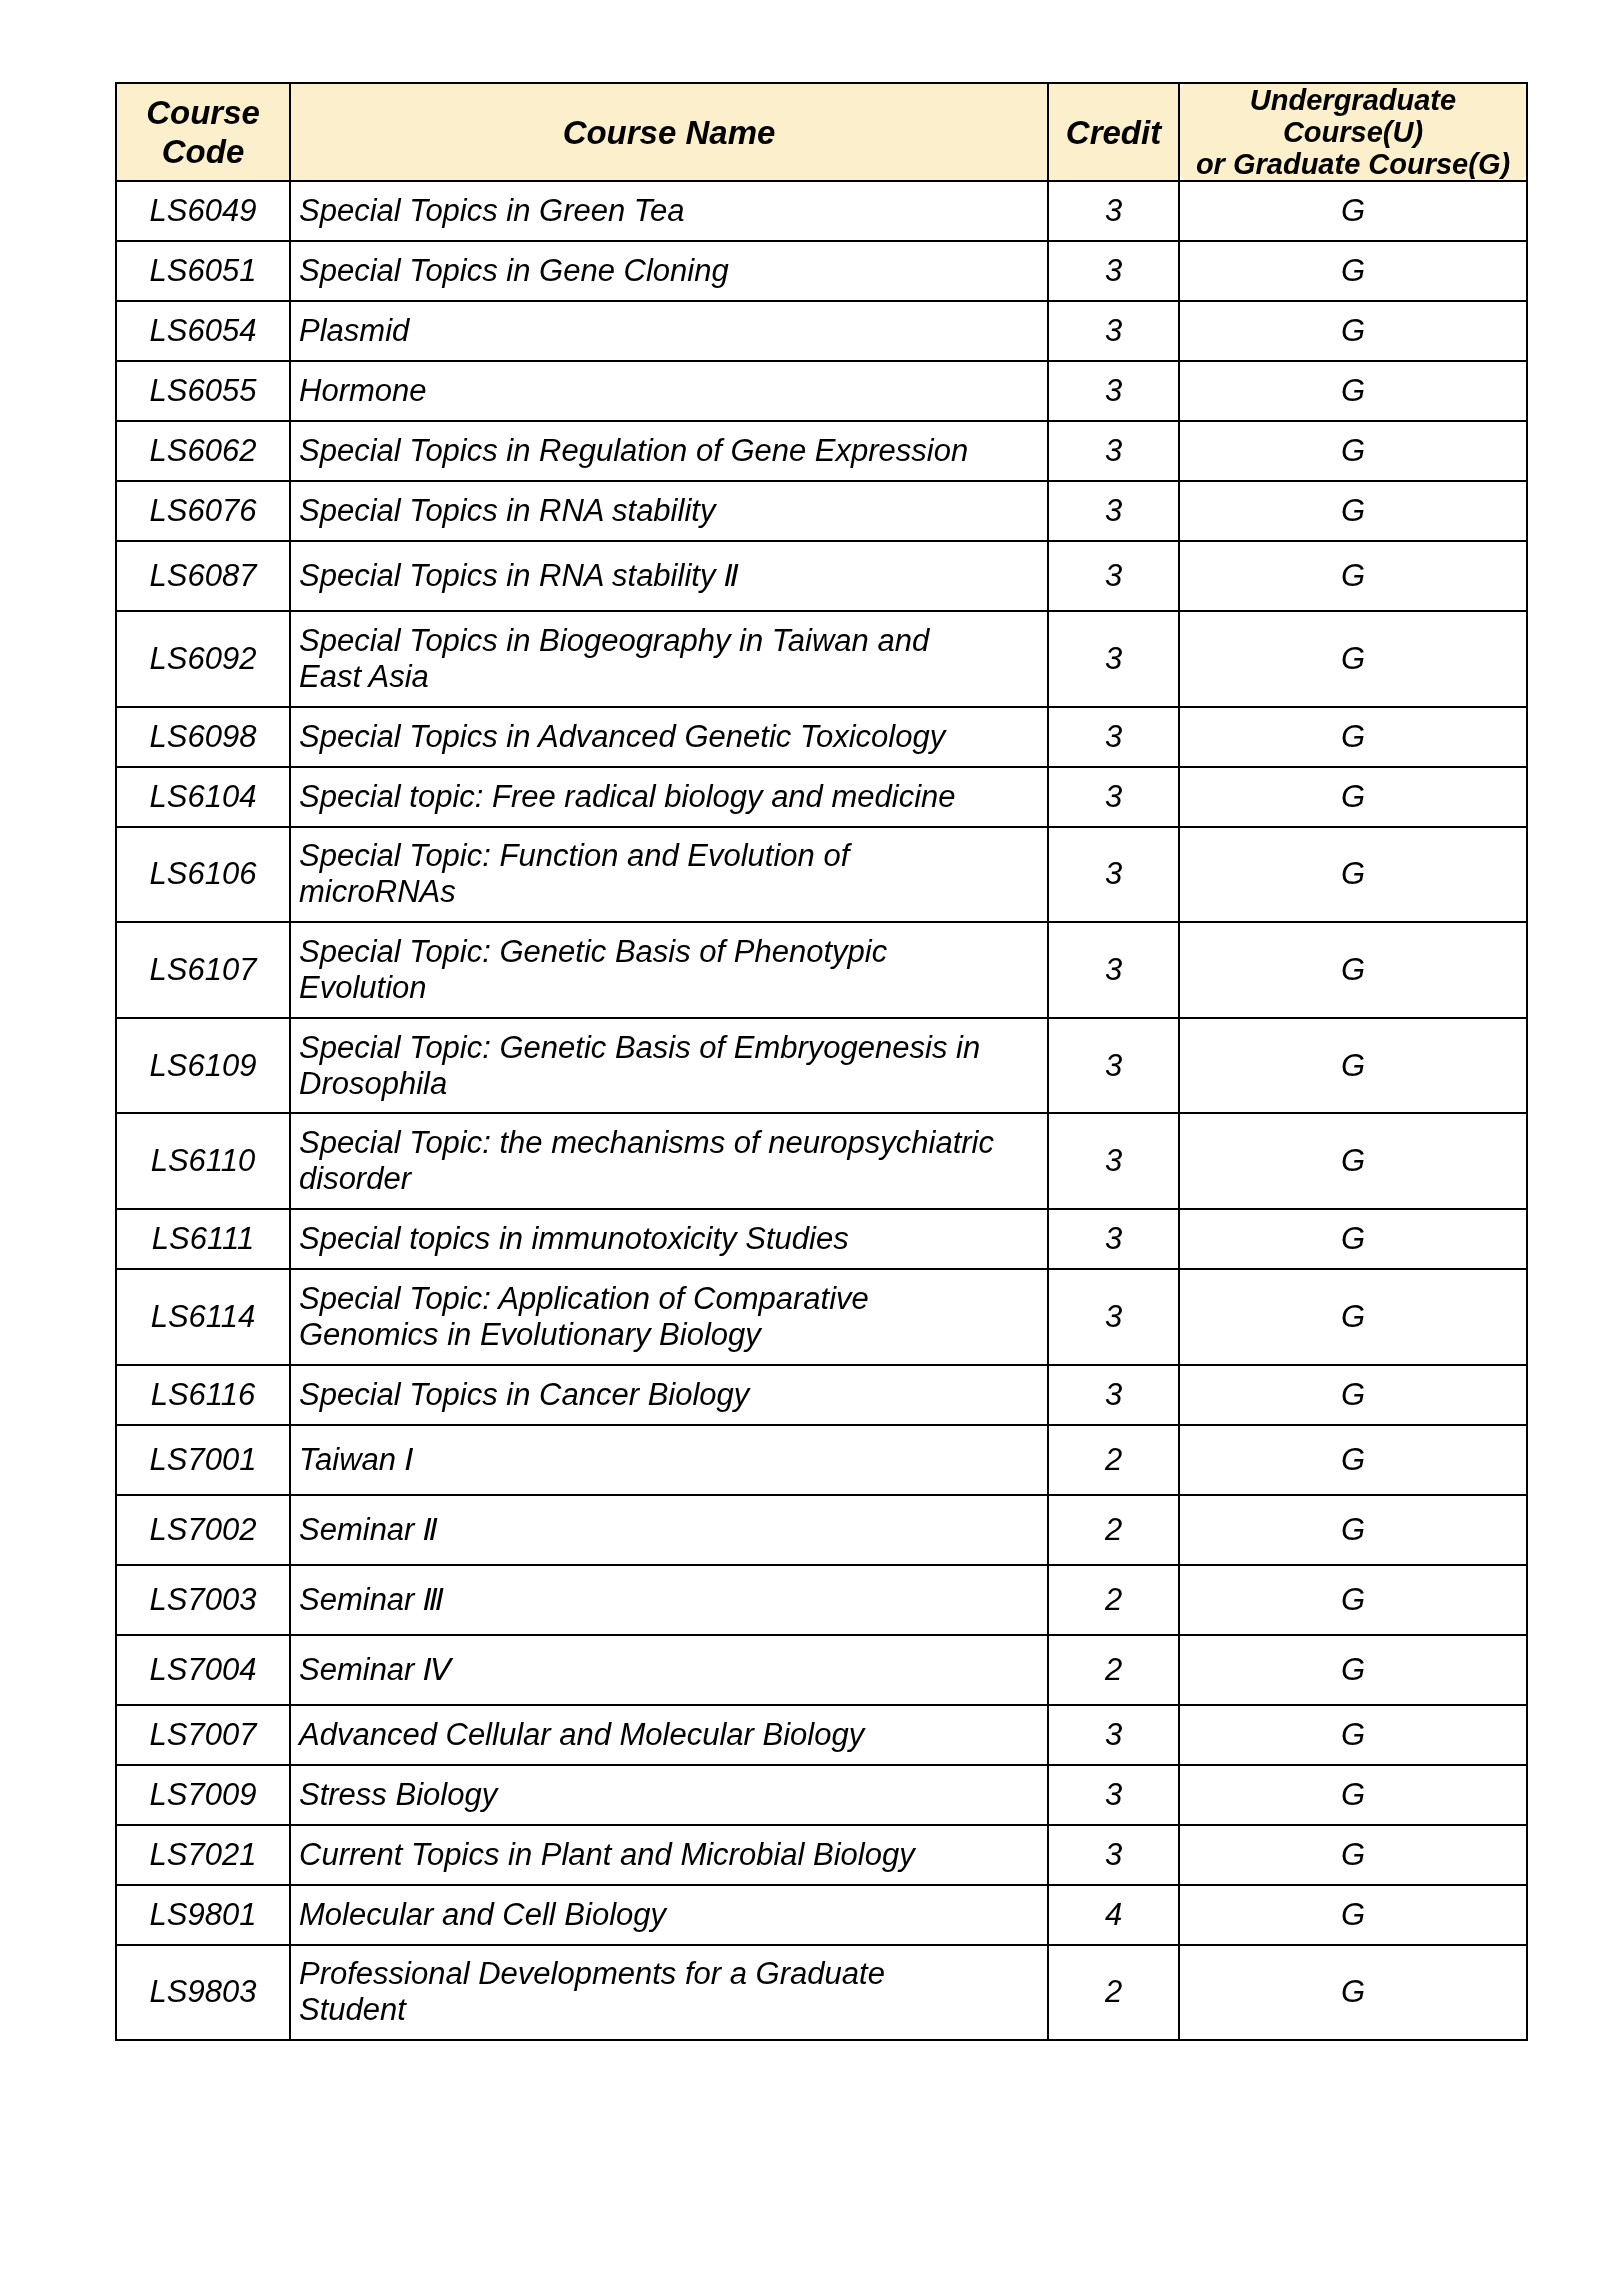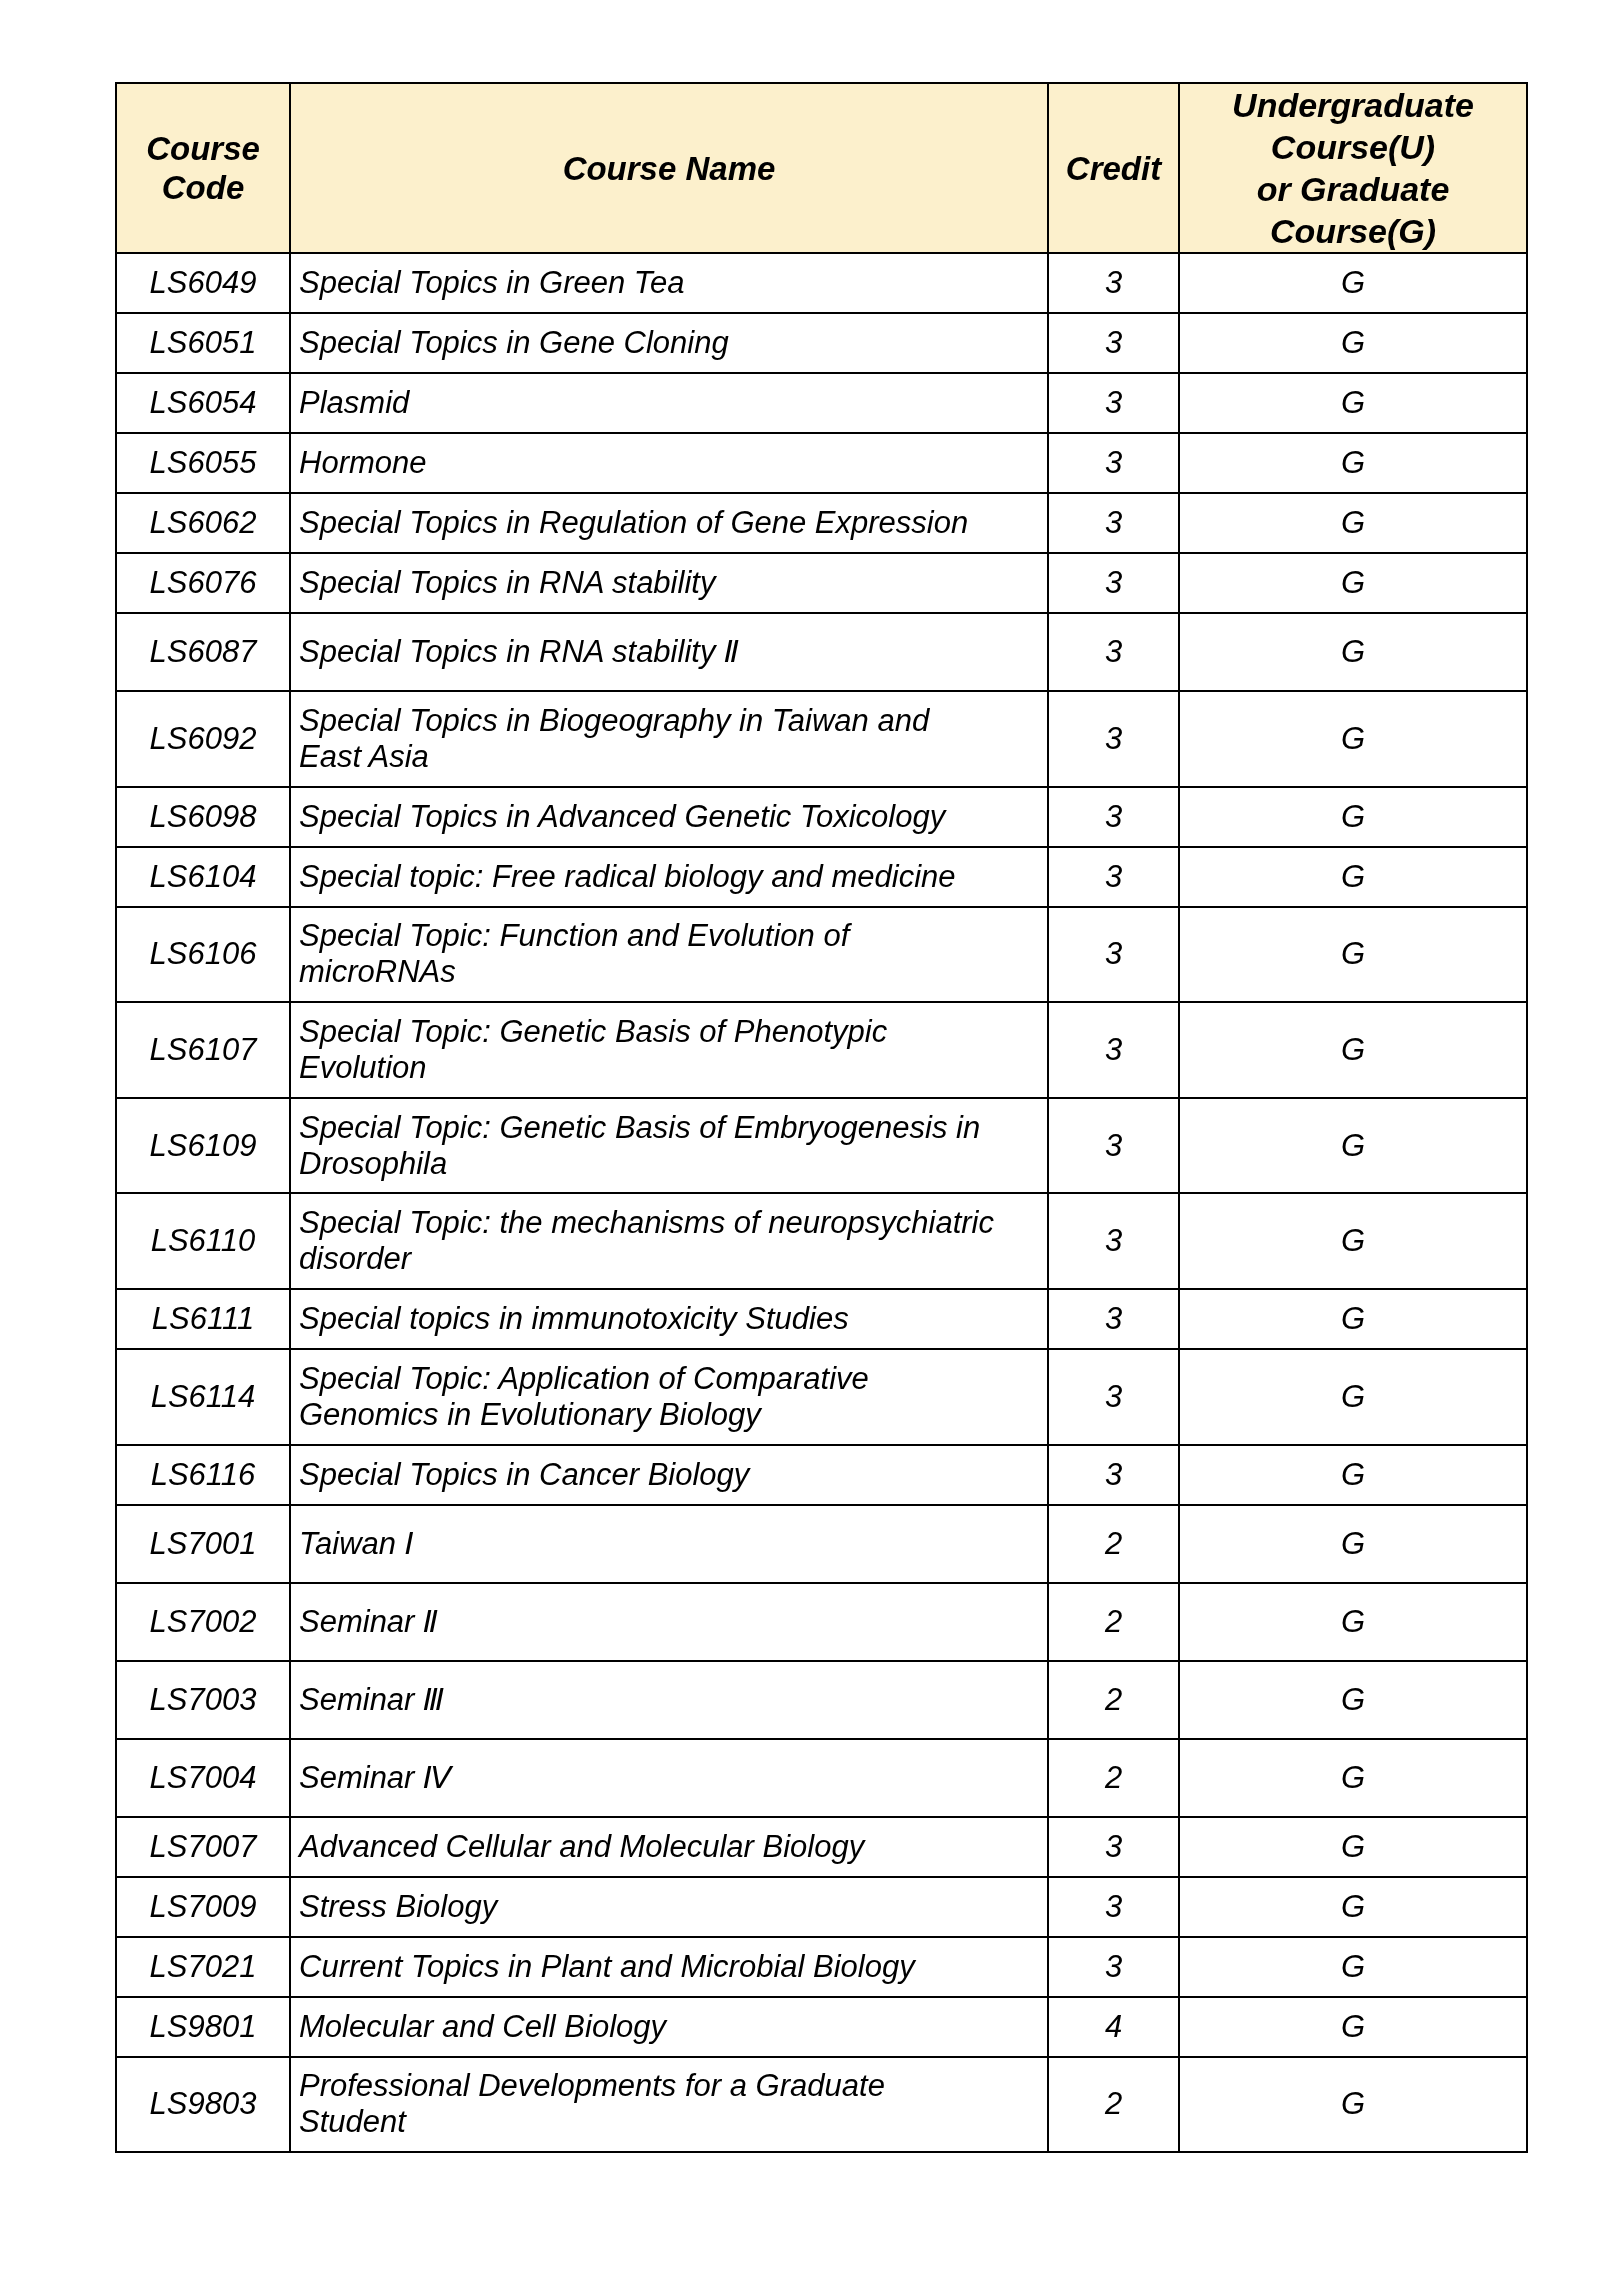--- a/index.html
+++ b/index.html
@@ -45,33 +45,34 @@
     text-align: center;
     height: 93px;
     padding: 0 3.9px;
     white-space: pre-line;
   }
   th.th-main {
     font-size: 33px;
     line-height: 39px;
   }
   th.th-small {
-    font-size: 34px;
-    line-height: 42px;
+    font-size: 29px;
+    line-height: 32px;
+    border-radius: 10px;
   }
   tbody td {
     height: 60px;
     font-size: 31px;
     line-height: 36px;
     vertical-align: middle;
     padding: 10.8px 2px;
     white-space: pre-line;
   }
   tr.tall td {
-    height: 78px;
+    height: 70px;
   }
   td.cell-code   { text-align: center; }
   td.cell-name   { text-align: left; padding-left: 8px; padding-right: 2px; }
   td.cell-credit { text-align: center; }
   td.cell-level  { text-align: center; }
 </style>
 </head>
 <body>
 
 <table class="course-table">

